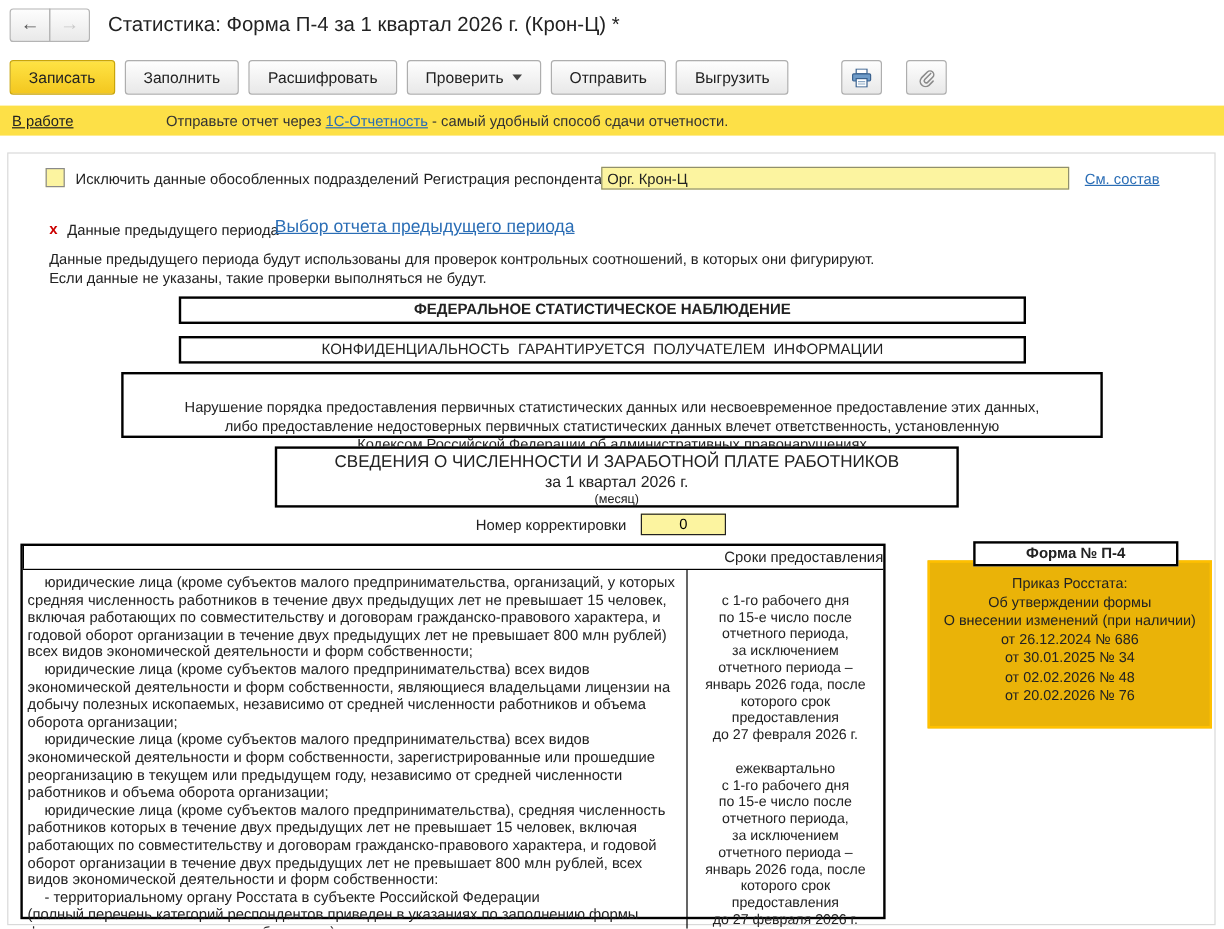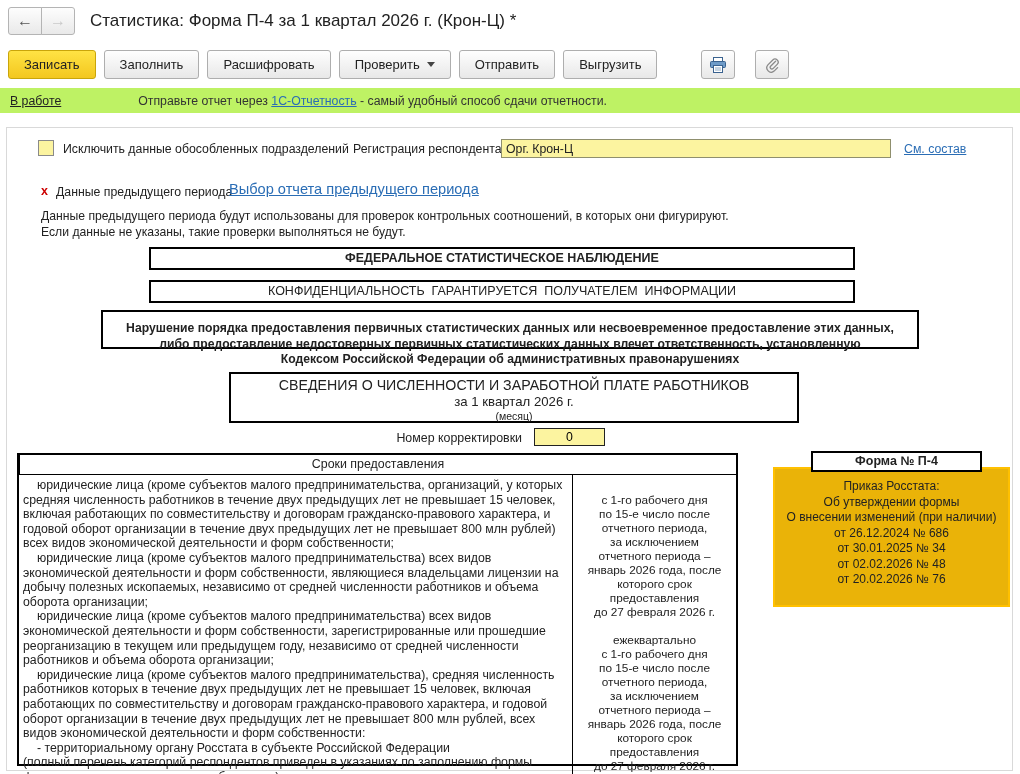--- a/index.html
+++ b/index.html
@@ -21,21 +21,21 @@
             background:linear-gradient(#fefefe,#e8e8e8); display:flex; align-items:center; cursor:pointer;
             font-family:"Liberation Sans", sans-serif; }
   .tb-btn.primary { background:linear-gradient(#ffe344,#f3c71f); border-color:#c9a50a; }
   .tb-btn .caret { width:0; height:0; border-left:4px solid transparent; border-right:4px solid transparent;
                    border-top:5px solid #444; margin-left:7px; }
   .tb-btn.icon-btn { width:34px; padding:0; justify-content:center; }
   .tb-btn.print { margin-left:36px; }
   .tb-btn.clip  { margin-left:12px; }
 
   
-  .statusbar { position:absolute; left:0; top:88px; width:1020px; height:25px; background:#bef264;
+  .statusbar { position:absolute; left:0; top:88px; width:1020px; height:25px; background:#fde047;
                display:flex; align-items:center; font-size:12.3px; }
   .status-state { margin-left:10px; text-decoration:underline; color:#222; cursor:pointer; }
   .status-msg { margin-left:77px; color:#333; }
   .link { color:#2a6db5; text-decoration:underline; cursor:pointer; }
 
   
   .form-area { position:absolute; left:6px; top:127px; width:1007px; height:644px;
                border:1px solid #d9d9d9; background:#fff; }
   .form-area .abs { position:absolute; }
 
@@ -48,38 +48,38 @@
 
   .pp-marker { left:34px; top:56px; font-size:12.5px; font-weight:bold; color:#cc0000; }
   .pp-label  { left:49px; top:57px; font-size:12.3px; }
   .pp-link   { left:222px; top:53px; font-size:14.6px; }
 
   .pp-note { left:34px; top:80px; font-size:12.2px; line-height:16px; color:#222; }
 
   .bordered { border:2px solid #000; text-align:center; background:#fff; }
   .banner1 { left:142px; top:119px; width:706px; height:23px; line-height:19px; font-weight:bold; font-size:12.5px; }
   .banner2 { left:142px; top:152px; width:706px; height:23px; line-height:19px; font-size:12.5px; white-space:pre-wrap; }
-  .warning { left:94px; top:182px; width:818px; height:39px; font-size:12.2px; line-height:15.5px; padding-top:9px;font-weight:bold; }
+  .warning { left:94px; top:182px; width:818px; height:55px; font-size:12.2px; line-height:15.5px; padding-top:20px; }
   .title-box { left:222px; top:244px; width:570px; height:51px; padding-top:3px; }
   .title-box .l1 { font-size:14.2px; line-height:17px; }
   .title-box .l2 { font-size:13.2px; line-height:16px; }
   .title-box .l3 { font-size:10.5px; line-height:12px; }
 
   .corr-label { left:310px; top:303px; width:205px; text-align:right; font-size:12.4px; }
   .corr-input { left:527px; top:300px; width:71px; height:18px; background:#fcf4a0; border:1px solid #222;
                 text-align:center; font-size:12.3px; font-family:"Liberation Sans", sans-serif; }
 
   
   .stat-table { left:10px; top:325px; width:721px; height:313px; border:2px solid #000; display:flex; flex-direction:column; background:#fff; }
   .stat-head { display:flex; border-bottom:1px solid #000; height:20px; }
   .stat-body { display:flex; flex:1; }
   .c-provide { width:553px; }
   .c-terms   { flex:1; border-left:1px solid #000; }
   .stat-head .c-provide { text-align:center; font-size:13px; line-height:19px; }
-  .stat-head .c-terms   { text-align:center; font-size:12.4px; line-height:19px; }
+  .stat-head .c-terms   { text-align:right; font-size:12.4px; line-height:19px; }
   .provide-cell { padding:3px 6px 0 4px; font-size:12.3px; line-height:14.6px; }
   .provide-cell > div { text-indent:14px; }
   .provide-cell > div:last-child { text-indent:0; }
   .terms-cell { text-align:center; font-size:11.8px; line-height:14px; padding-top:18px; }
   .terms-cell .blk2 { margin-top:14px; }
 
   
   .rp-frame { left:766px; top:339px; width:237px; height:140px; border:2px solid #ffc000; background:#eab308; z-index:1; }
   .rp-frame .rp-lines { margin-top:10px; text-align:center; font-size:12px; line-height:15.5px; color:#222; }
   .rp-form  { left:804px; top:323px; width:171px; height:21px; line-height:17px; font-weight:bold; font-size:12.5px; z-index:2; }

